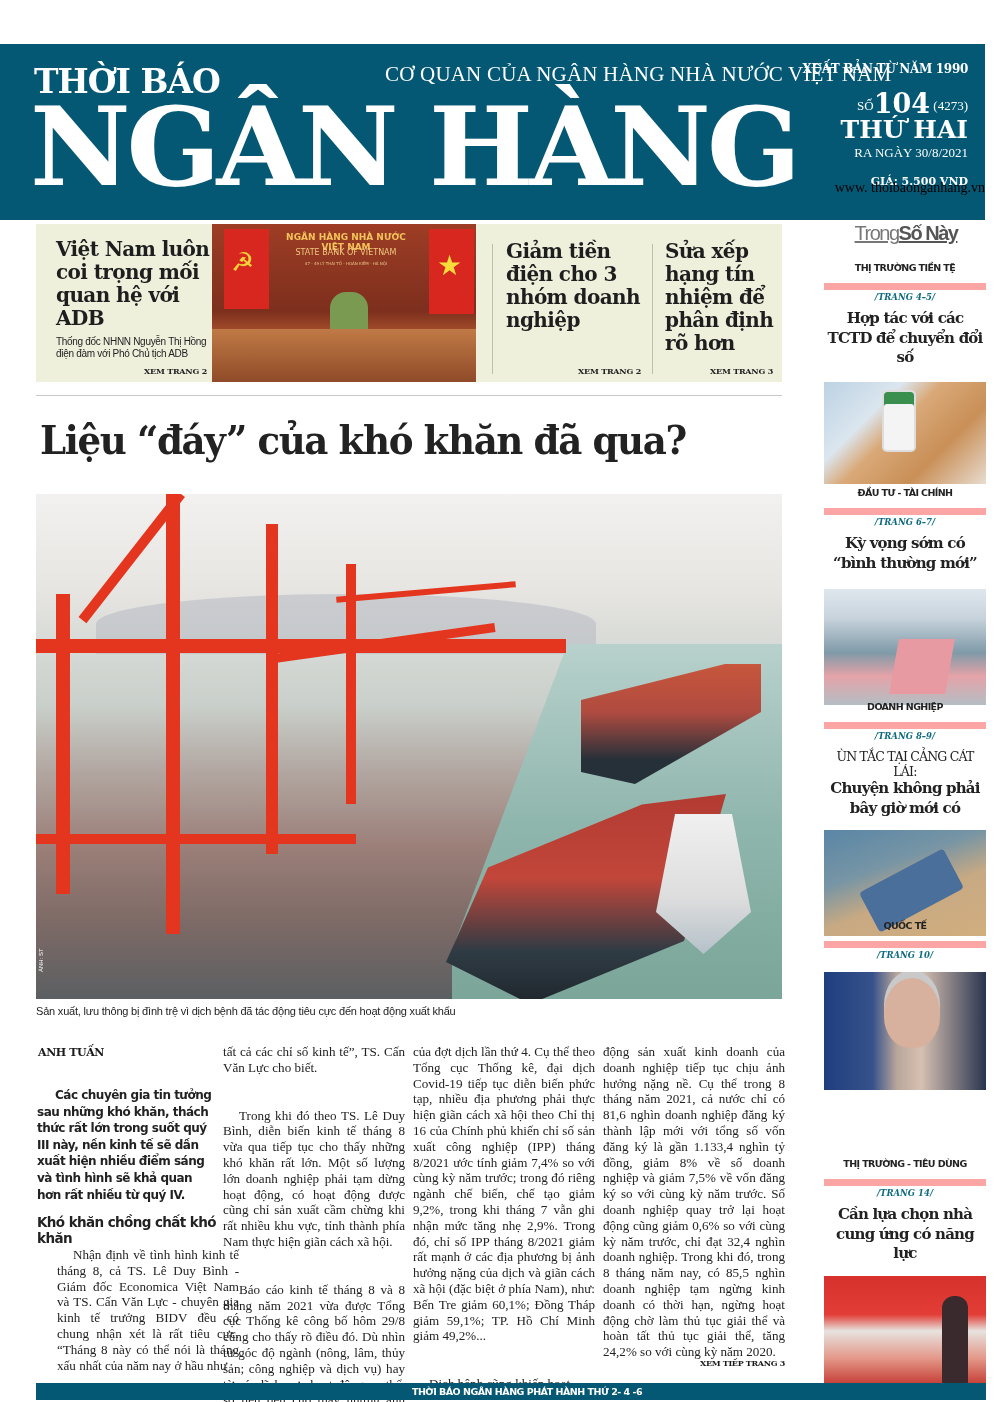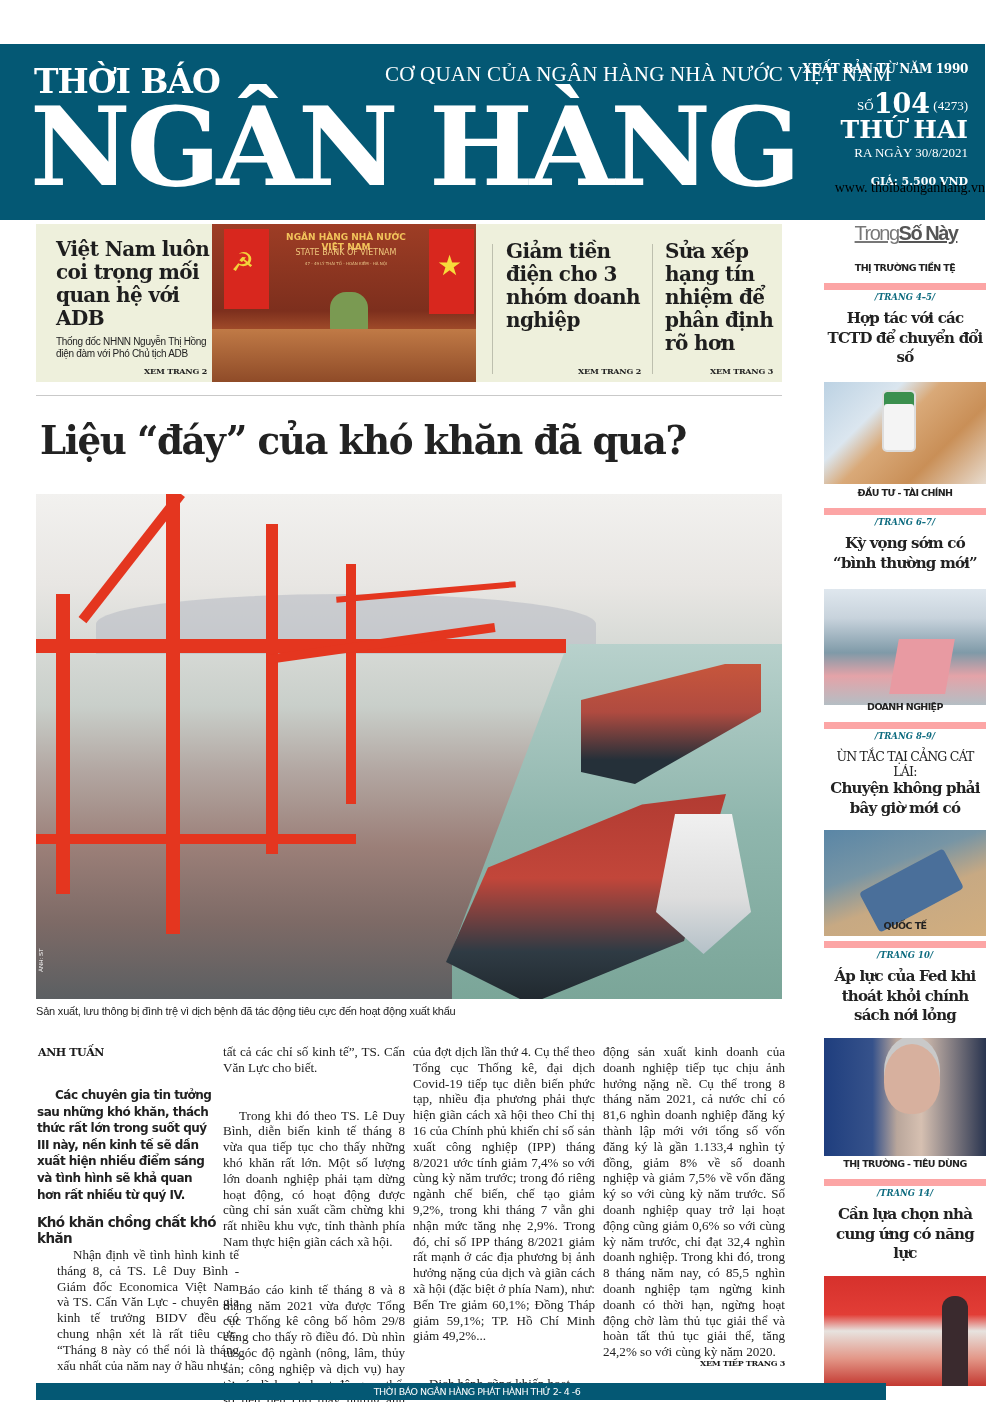--- a/index.html
+++ b/index.html
@@ -85,21 +85,21 @@
   .ph-factory { background: linear-gradient(180deg, #dfe7ee 0%, #c8d3dc 25%, #7f9aa8 55%, #e4a3a8 75%, #b4bec4 100%); }
   .ph-factory::after { content: ""; position: absolute; left: 70px; top: 50px; width: 56px; height: 55px; background: #e89aa2; transform: skewX(-10deg); }
   .ph-port { background: linear-gradient(160deg, #5a86a6 0%, #7795a5 35%, #c7a983 60%, #d2ae7e 100%); }
   .ph-port::after { content: ""; position: absolute; left: 40px; top: 38px; width: 95px; height: 45px; background: #4a6f9a; transform: rotate(-28deg); border-radius: 4px; }
   .ph-fed { background: linear-gradient(90deg, #1f3e7e 0%, #36528b 30%, #b9a69b 45%, #d6c0b1 60%, #29344f 100%); }
   .ph-fed::after { content: ""; position: absolute; left: 60px; top: 6px; width: 56px; height: 70px; border-radius: 50% 50% 45% 45%; background: #d7b09e; box-shadow: 0 -8px 0 #c9c9c9; }
   .ph-meat { background: linear-gradient(180deg, #d6312c 0%, #e23d36 35%, #e7e3df 50%, #e39788 75%, #c33830 100%); }
   .ph-meat::after { content: ""; position: absolute; left: 118px; top: 20px; width: 26px; height: 105px; background: #3a2a2e; border-radius: 12px 12px 2px 2px; }
 
   
-  .footer { position: absolute; left: 36px; top: 1383px; width: 850px; height: 17px; background: #045874; color: #fff; text-align: center; font-family: "DejaVu Sans", sans-serif; font-weight: normal; font-size: 9.5px; line-height: 17px; letter-spacing: -0.5px; padding-left: 32px; }
+  .footer { position: absolute; left: 36px; top: 1383px; width: 950px; height: 17px; background: #045874; color: #fff; text-align: center; font-family: "DejaVu Sans", sans-serif; font-weight: bold; font-size: 9.5px; line-height: 17px; letter-spacing: -0.5px; padding-left: 32px; }
 </style>
 </head>
 <body>
 
 <header class="masthead">
   <div class="mh-small">THỜI BÁO</div>
   <div class="mh-big">NGÂN HÀNG</div>
   <div class="mh-agency">CƠ QUAN CỦA NGÂN HÀNG NHÀ NƯỚC VIỆT NAM</div>
   <div class="mh-right">
     <div class="mh-since">XUẤT BẢN TỪ NĂM 1990</div>
@@ -212,21 +212,20 @@
   <div class="sb-cat">DOANH NGHIỆP</div>
   <div class="sb-page">/TRANG 8–9/</div>
   <div class="sb-kicker">ÙN TẮC TẠI CẢNG CÁT LÁI:</div>
   <div class="sb-title">Chuyện không phải bây giờ mới có</div>
   <div class="sb-photo ph-port" style="height:106px; margin-top:12px;"></div>
 </div>
 
 <div class="sb-item" style="top:920px;">
   <div class="sb-cat">QUỐC TẾ</div>
   <div class="sb-page">/TRANG 10/</div>
-  <div class="sb-title">Áp lực của Fed khi thoát khỏi chính sách nới lỏng</div>
   <div class="sb-photo ph-fed" style="height:118px; margin-top:12px;"></div>
 </div>
 
 <div class="sb-item" style="top:1158px;">
   <div class="sb-cat">THỊ TRƯỜNG - TIÊU DÙNG</div>
   <div class="sb-page">/TRANG 14/</div>
   <div class="sb-title">Cần lựa chọn nhà cung ứng có năng lực</div>
   <div class="sb-photo ph-meat" style="height:110px; margin-top:12px;"></div>
 </div>
 

